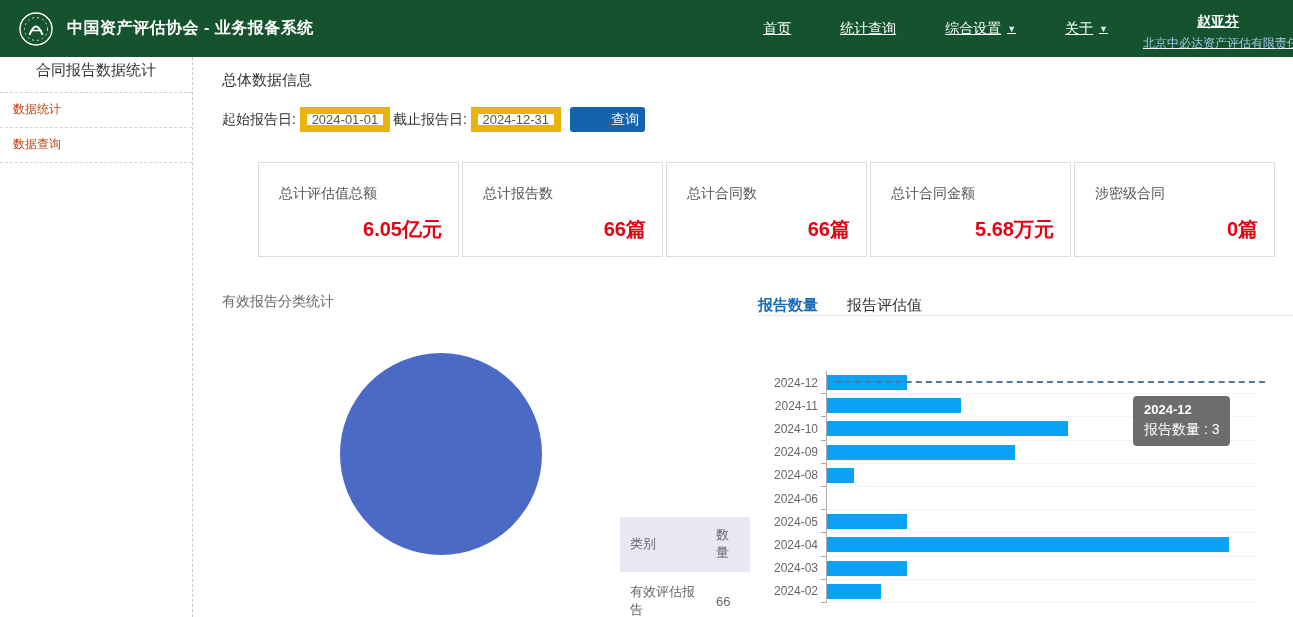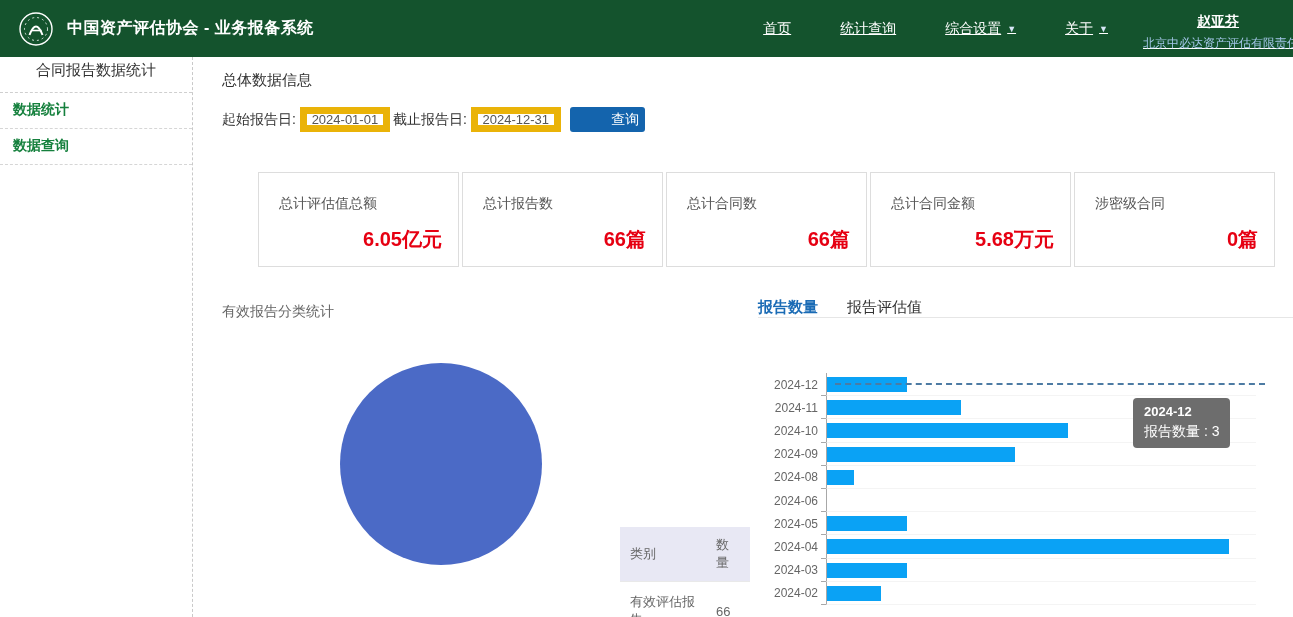--- a/index.html
+++ b/index.html
@@ -19,57 +19,57 @@
   .nav-item .caret { font-size:9px; margin-left:6px; color:#d6e6f6; }
   .user-block { width:160px; padding:7px 0 0 10px; overflow:hidden; cursor:pointer; }
   .user-name { font-size:14px; font-weight:bold; text-align:center; }
   .user-org { font-size:12px; color:#a3c6e8; margin-top:4px; white-space:nowrap; }
 
   
   .main { position:relative; height:565px; display:flex; }
   .sidebar { width:193px; flex:none; border-right:1px dashed #c9c9c9; background:#fff; }
   .side-title { text-align:center; padding:4px 0 12px; font-size:15px; color:#333;
     border-bottom:1px dashed #cfcfcf; }
-  .side-item { padding:8px 13px 9px; font-size:14px; color:#15803d; cursor:pointer;
-    border-bottom:1px dashed #d6d6d6;font-weight:bold; }
+  .side-item { padding:8px 13px 9px; font-size:12px; color:#c2410c; cursor:pointer;
+    border-bottom:1px dashed #d6d6d6; }
 
   .content { flex:1; position:relative; padding-left:29px; overflow:hidden; }
   .page-title { margin-top:14px; font-size:15px; color:#333; font-weight:normal; }
 
   
   .filters { display:flex; align-items:center; margin-top:17px; height:25px; }
   .filters label { font-size:14px; color:#333; }
   .filters input { width:90px; height:25px; border:7px solid #eab308; text-align:center;
     font-size:13px; color:#555; margin:0 3px 0 4px; outline:none;
     font-family:"Liberation Sans","DejaVu Sans",sans-serif; }
   .btn-search { margin-left:6px; width:75px; height:25px; background:#1464ad; color:#fff;
     border:none; border-radius:3px; font-size:14px; cursor:pointer;
     font-family:"Liberation Sans","DejaVu Sans",sans-serif;padding-left:36px; }
 
   
-  .cards { display:flex; gap:3px; margin:40px 18px 0 36px; }
+  .cards { display:flex; gap:3px; margin:30px 18px 0 36px; }
   .card { flex:1; height:95px; border:1px solid #ddd; background:#fff; position:relative; }
   .card-label { position:absolute; top:22px; left:20px; font-size:14px; color:#555; }
   .card-value { position:absolute; bottom:13px; right:16px; font-size:20px;
     font-weight:bold; color:#e60012; }
 
   
   .panels { display:flex; margin-top:28px; }
   .panel-left { width:536px; flex:none; position:relative; height:310px; }
   .panel-title { padding-top:8px; font-size:14px; color:#666; }
   .pie { position:absolute; left:118px; top:68px; width:202px; height:202px;
     border-radius:50%; background:#4b6ac6; }
   .cat-table { position:absolute; left:398px; top:232px; width:130px;
     border-collapse:collapse; font-size:13px; color:#666; }
   .cat-table th { background:#e8e8f4; font-weight:normal; text-align:left;
     padding:9px 10px; }
   .cat-table td { padding:11px 10px; border-top:1px solid #e9e9e9; }
   .cat-table .col-num { width:44px; }
 
-  .panel-right { flex:1; position:relative; }
+  .panel-right { flex:1; position:relative;margin-top:8px; }
   .tabs { display:flex; gap:29px; padding-top:3px; height:23px;
     border-bottom:1px solid #e6e6e6; font-size:15px; }
   .tab { cursor:pointer; color:#333; }
   .tab.active { color:#1a6bb5; font-weight:bold; }
 
   
   .chart { position:relative; margin-top:55px; }
   .crow { display:flex; height:23.2px; align-items:center; }
   .clabel { width:68px; flex:none; text-align:right; font-size:12px; color:#666;
     padding-right:8px; }

